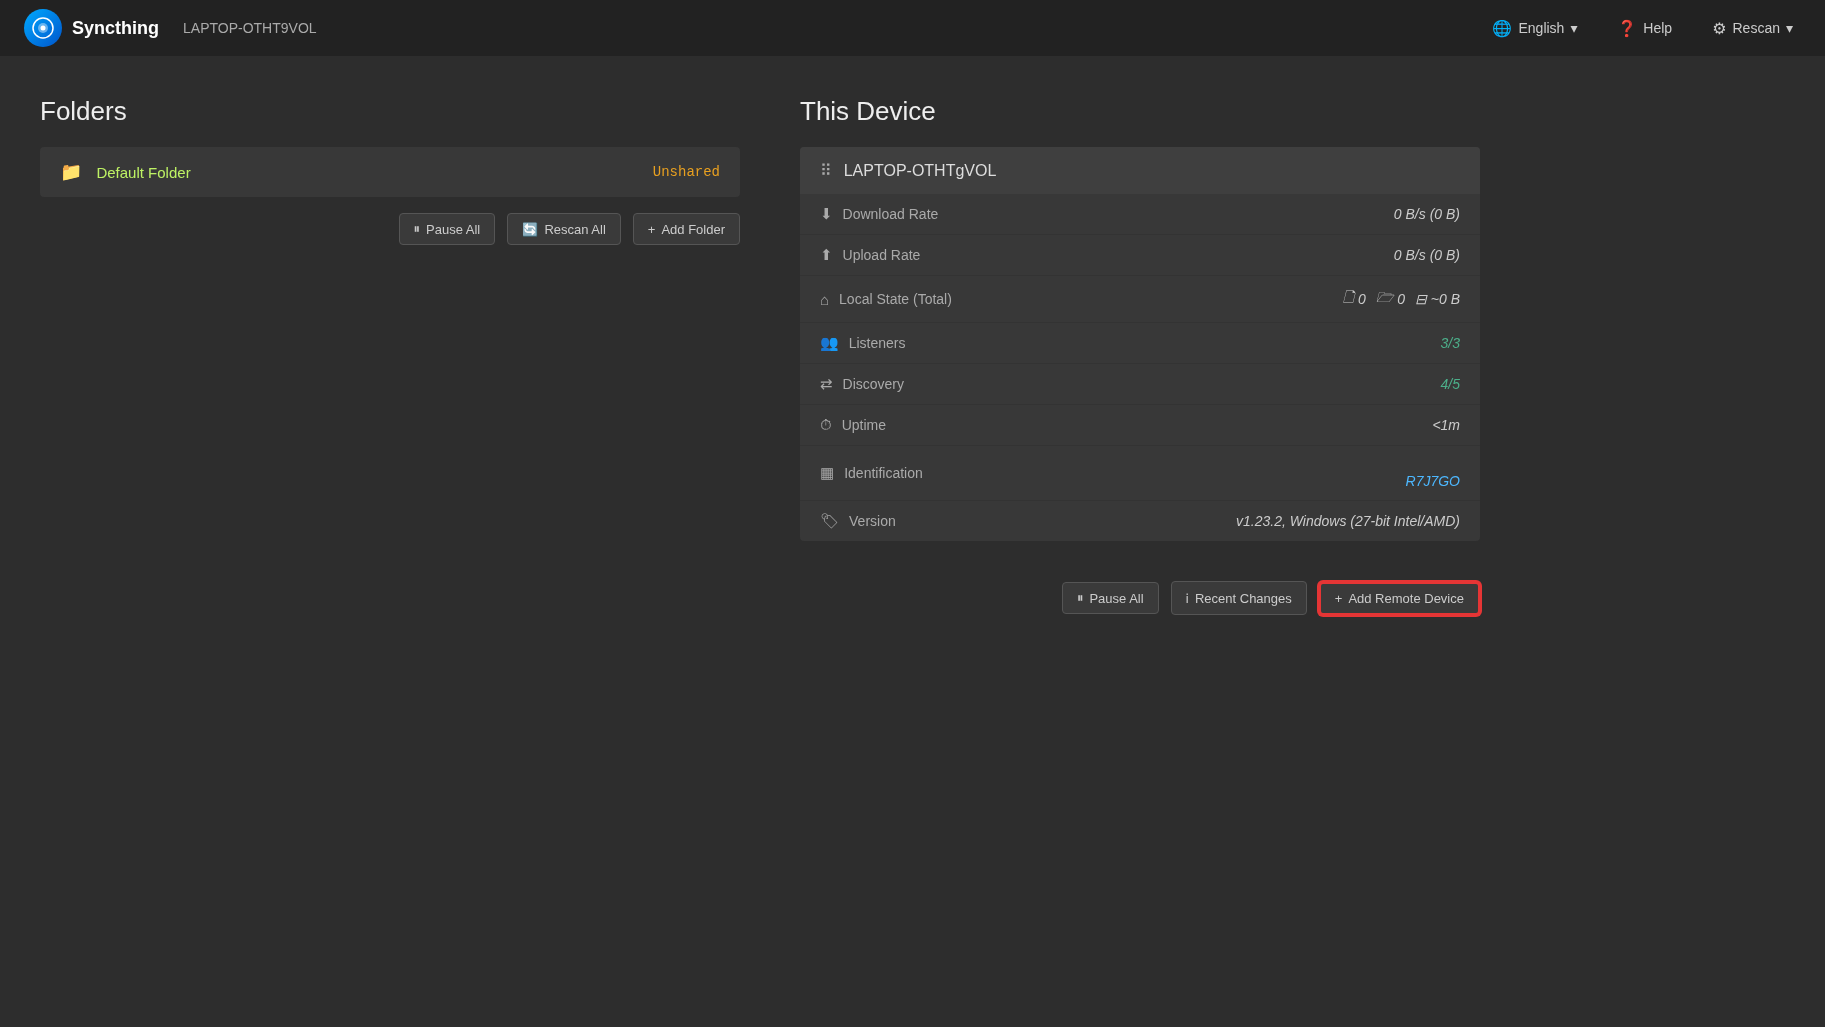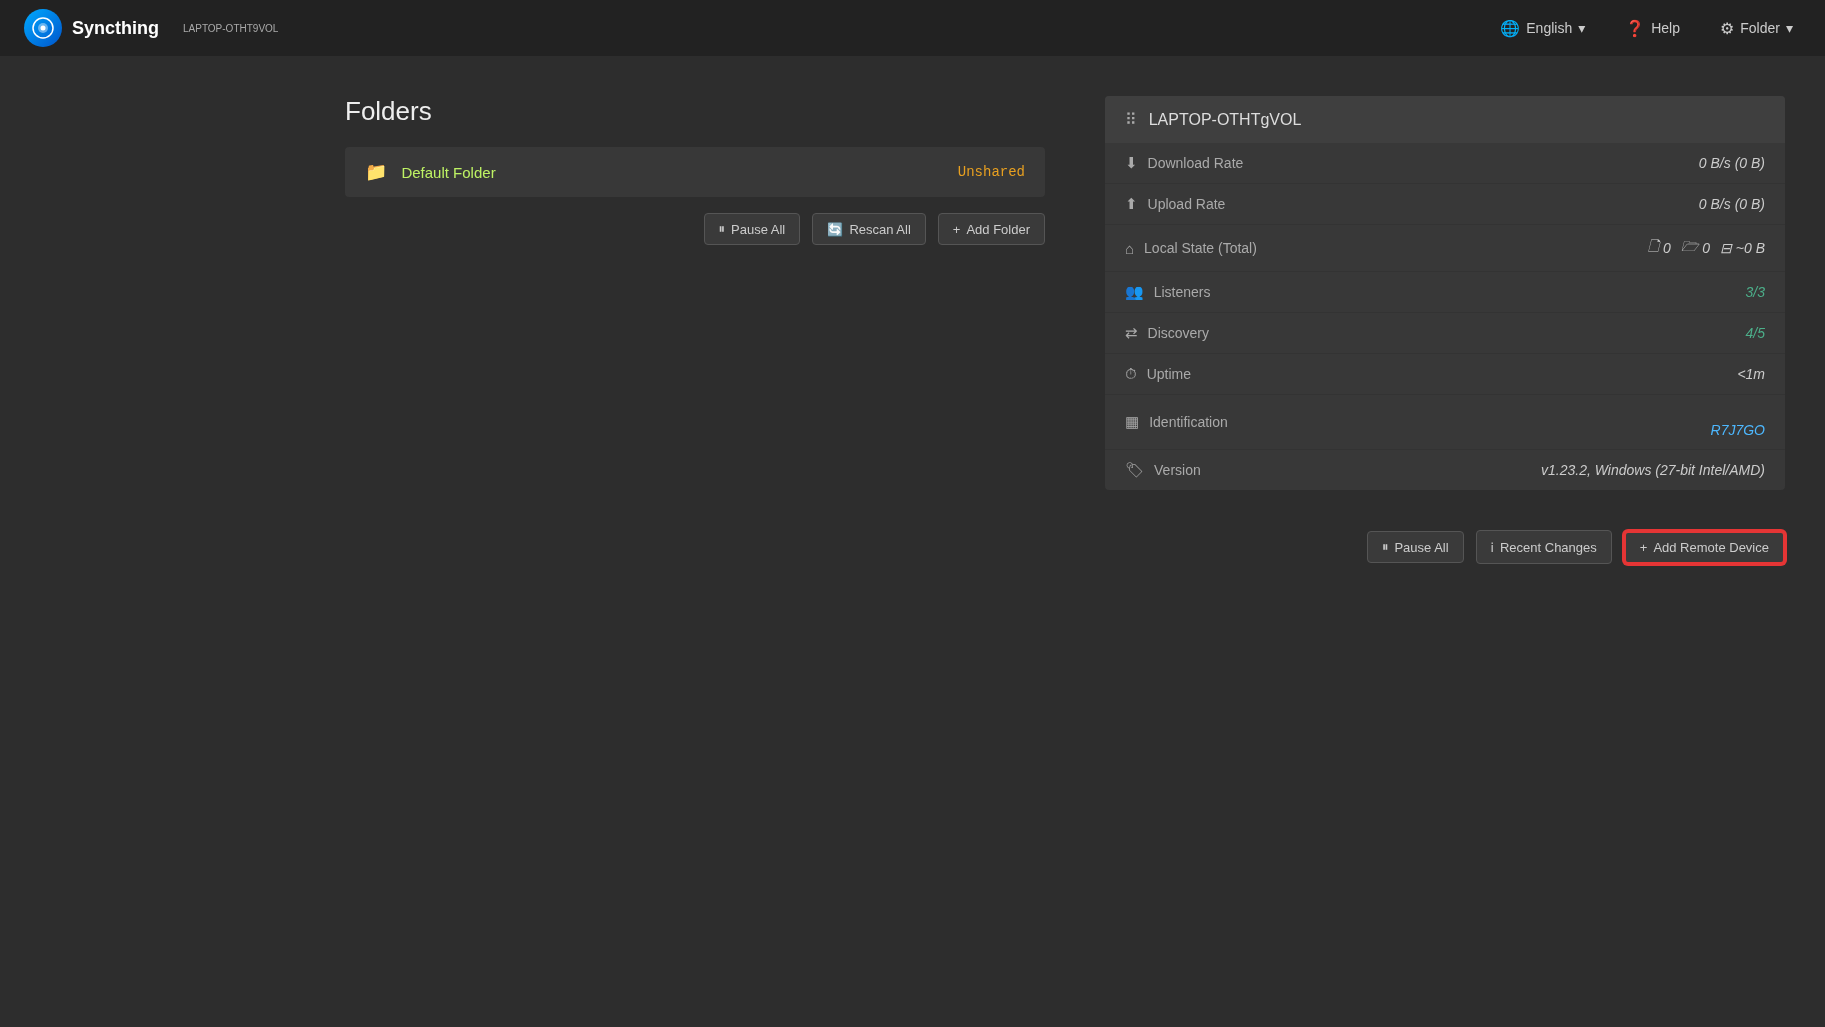--- a/index.html
+++ b/index.html
@@ -43,21 +43,21 @@
       color: white;
       font-weight: bold;
     }
     .navbar-brand {
       color: #fff;
       font-size: 18px;
       font-weight: 600;
     }
     .navbar-device {
       color: #aaa;
-      font-size: 10px;
+      font-size: 14px;
       margin-left: 8px;
     }
     .navbar-right {
       display: flex;
       align-items: center;
       gap: 24px;
     }
     .nav-btn {
       display: flex;
       align-items: center;
@@ -70,23 +70,22 @@
       padding: 4px 8px;
       border-radius: 4px;
     }
     .nav-icon {
       font-size: 16px;
     }
 
     
     .main-content {
       display: flex;
-      padding: 40px 40px 40px 54px;
+      padding: 40px 40px 40px 40px;
       gap: 60px;
-      justify-content: flex-end;
     }
 
     
     .left-panel {
       flex: 1;
       max-width: 700px;
     }
     .section-title {
       font-size: 26px;
       font-weight: 300;
@@ -259,21 +258,21 @@
       <span class="nav-icon">🌐</span>
       <span>English</span>
       <span>▾</span>
     </button>
     <button class="nav-btn">
       <span class="nav-icon">❓</span>
       <span>Help</span>
     </button>
     <button class="nav-btn">
       <span class="nav-icon">⚙</span>
-      <span>Folder</span>
+      <span>Rescan</span>
       <span>▾</span>
     </button>
   </div>
 </nav>
 
 <div class="main-content">
 
   <div class="left-panel">
     <h2 class="section-title">Folders</h2>
 
@@ -296,20 +295,21 @@
       </button>
       <button class="btn">
         <span>+</span>
         <span>Add Folder</span>
       </button>
     </div>
   </div>
 
   <div class="right-panel">
 
+    <h2 class="section-title">This Device</h2>
 
     <div class="device-card">
       <div class="device-card-header">
         <span class="device-dots-icon">⠿</span>
         <span class="device-card-title">LAPTOP-OTHTgVOL</span>
       </div>
       <div class="device-card-body">
 
         <div class="device-row">
           <div class="device-row-label">

